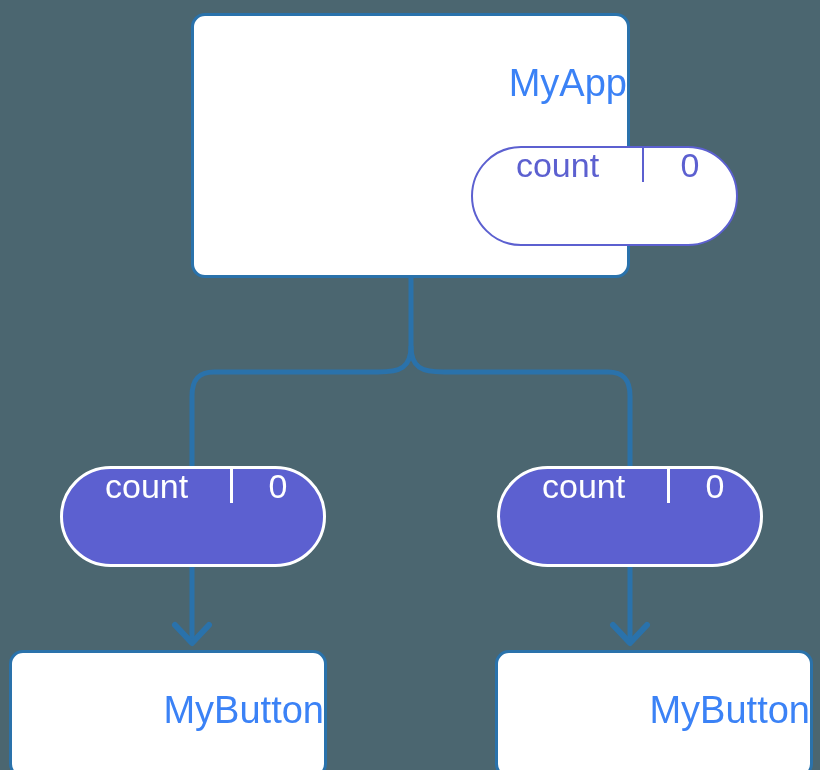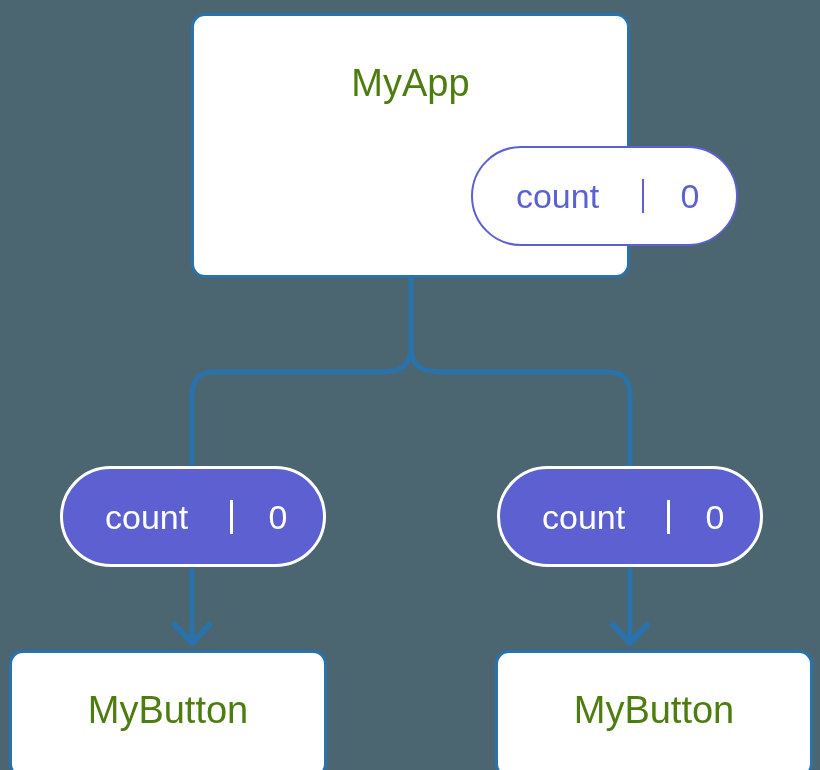--- a/index.html
+++ b/index.html
@@ -33,24 +33,24 @@
   
   .component-box {
     position: absolute;
     box-sizing: border-box;
     background: #ffffff;
     border: 3px solid #2a72ab;
     border-radius: 14px;
     z-index: 2;
   }
   .component-title {
-    color: #4d7c0f;
+    color: #3b82f6;
     font-size: 38px;
     line-height: 1;
-    text-align: center;
+    text-align: right;
     white-space: nowrap;
   }
 
   #app-box {
     left: 191px;
     top: 13px;
     width: 439px;
     height: 265px;
   }
   #app-box .component-title {
@@ -78,21 +78,21 @@
     top: 38px;
     left: 0;
     right: 0;
   }
 
   
   .state-pill {
     position: absolute;
     box-sizing: border-box;
     display: flex;
-    align-items: center;
+    align-items: flex-start;
     border-radius: 999px;
     overflow: hidden;
     z-index: 3;
   }
   .pill-key, .pill-val {
     display: flex;
     align-items: center;
     justify-content: center;
     font-size: 34px;
     line-height: 1;

